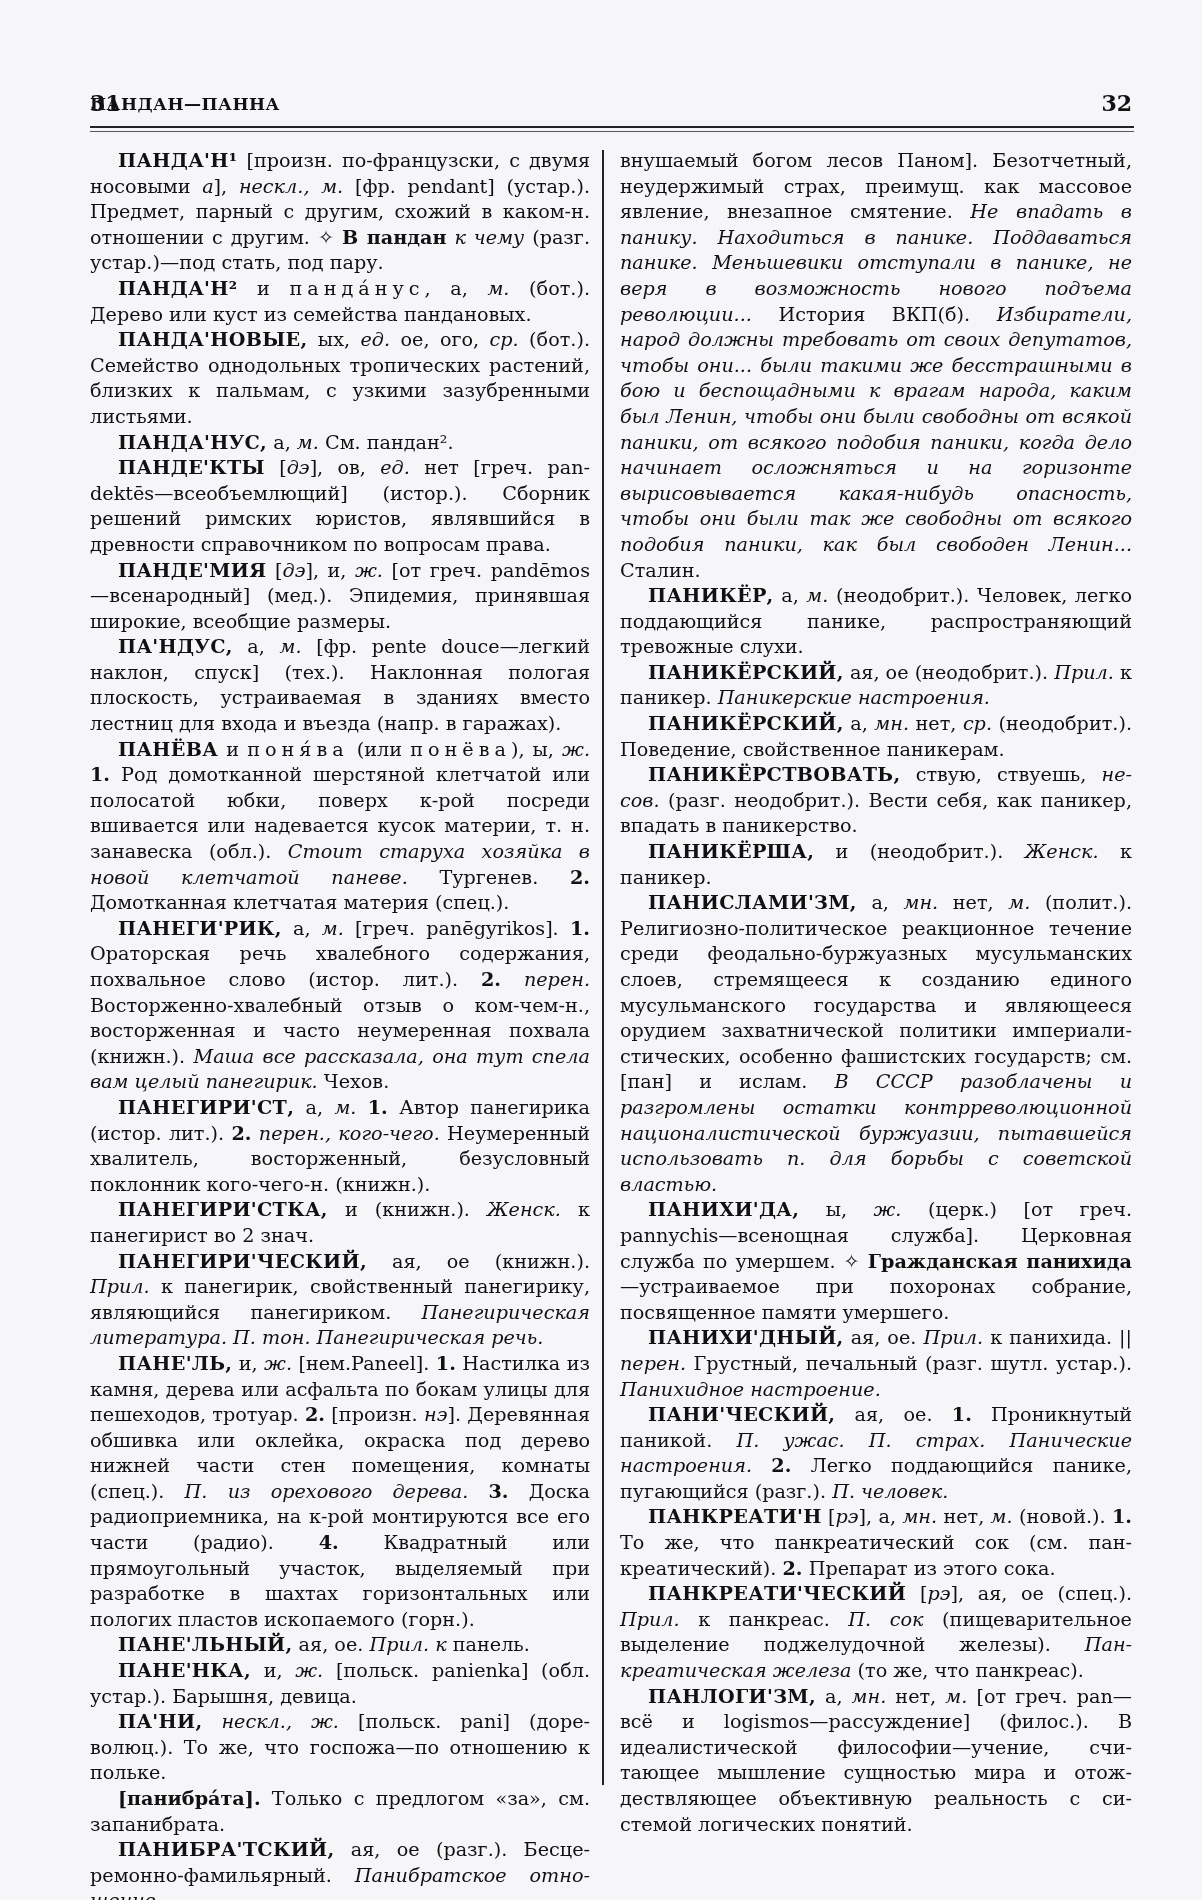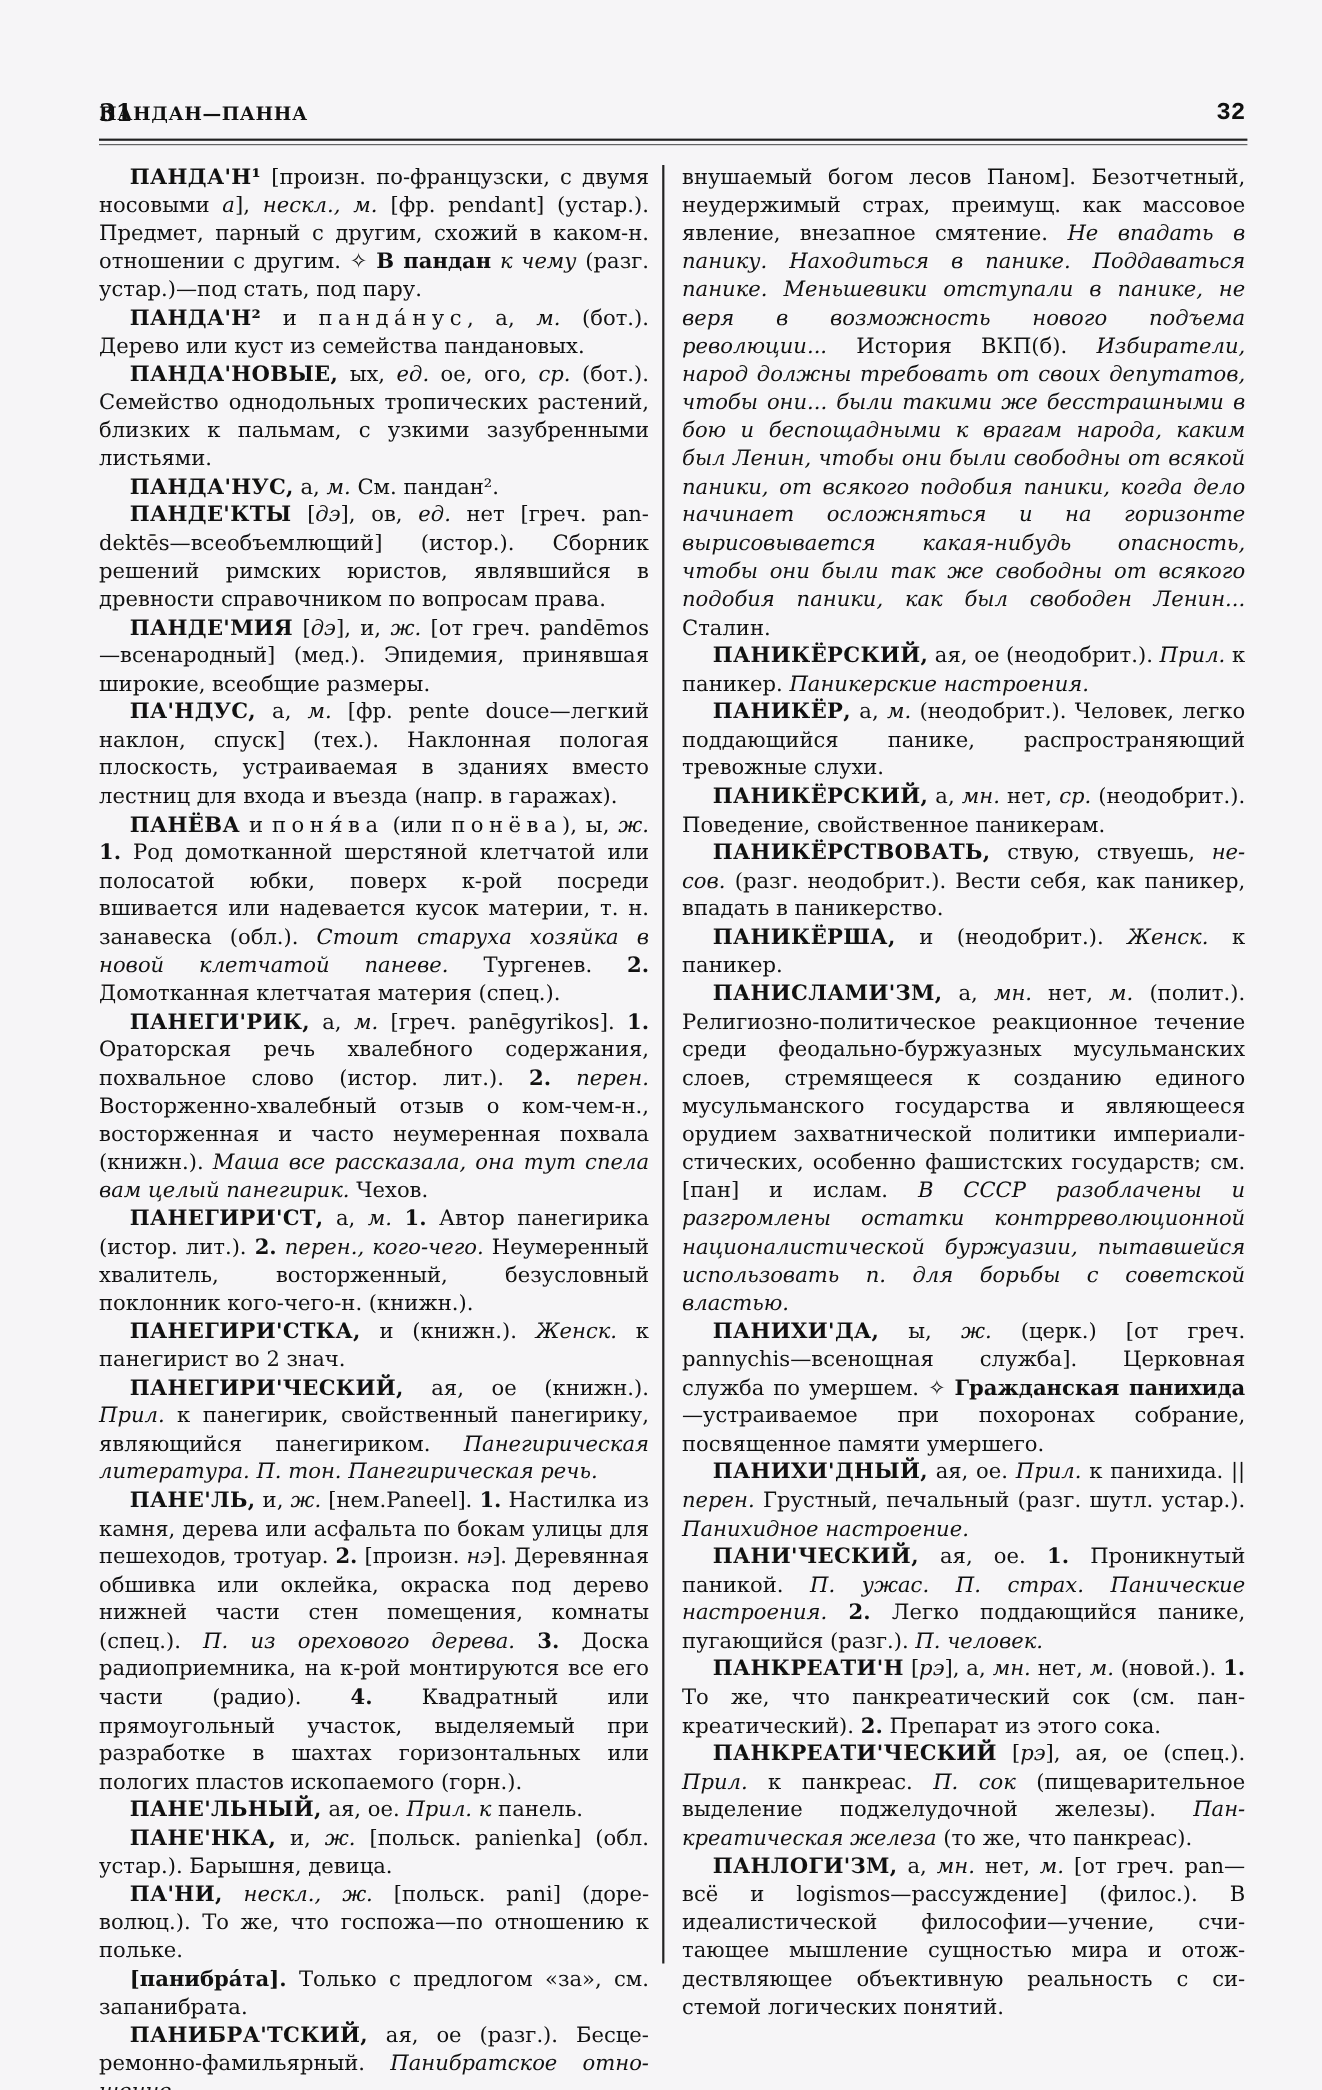--- a/index.html
+++ b/index.html
@@ -8,21 +8,21 @@
     background: #f6f5f7;
     color: #111;
     font-family: "DejaVu Serif", "Liberation Serif", serif;
   }
   .page { position: relative; width: 1082px; height: 1900px; }
   .header {
     position: absolute; left: 90px; top: 90px; width: 1042px; height: 30px;
     font-family: "DejaVu Serif", serif; font-weight: bold;
   }
   .pnum-left { position: absolute; left: 0; top: 0; font-size: 22px; }
-  .pnum-right { position: absolute; right: 0; top: 0; font-size: 22px; font-family: Liberation Mono, monospace; }
+  .pnum-right { position: absolute; right: 0; top: 0; font-size: 22px; }
   .running-head { position: absolute; left: 0; right: 0; top: 4px; text-align: left; font-size: 17px; letter-spacing: 0.5px; }
   .rule1 { position: absolute; left: 90px; top: 126px; width: 1044px; height: 2px; background: #222; }
   .rule2 { position: absolute; left: 90px; top: 131px; width: 1044px; height: 1px; background: #555; }
   .divider { position: absolute; left: 602px; top: 150px; width: 2px; height: 1635px; background: #222; }
   .col {
     position: absolute; top: 148px; width: 500px;
     font-size: 19.2px; line-height: 25.6px; text-align: justify;
     hyphens: manual;
   }
   .col.left { left: 90px; }
@@ -61,22 +61,22 @@
       <p class="entry"><span class="hw">ПАНЕ'ЛЬ,</span><span> и, </span><span class="it">ж.</span><span> [нем.Paneel]. </span><span class="b">1.</span><span> Настилка из камня, дерева или асфальта по бокам улицы для пешеходов, тротуар. </span><span class="b">2.</span><span> [произн. </span><span class="it">нэ</span><span>]. Деревянная обшивка или оклейка, окраска под дерево нижней части стен поме­щения, комнаты (спец.). </span><span class="it">П. из орехового де­рева.</span><span> </span><span class="b">3.</span><span> Доска радиоприемника, на к-рой монтируются все его части (радио). </span><span class="b">4.</span><span> Квад­ратный или прямоугольный участок, выде­ляемый при разработке в шахтах горизон­тальных или пологих пластов ископаемого (горн.).</span></p>
       <p class="entry"><span class="hw">ПАНЕ'ЛЬНЫЙ,</span><span> ая, ое. </span><span class="it">Прил. к</span><span> панель.</span></p>
       <p class="entry"><span class="hw">ПАНЕ'НКА,</span><span> и, </span><span class="it">ж.</span><span> [польск. panienka] (обл. устар.). Барышня, девица.</span></p>
       <p class="entry"><span class="hw">ПА'НИ,</span><span> </span><span class="it">нескл., ж.</span><span> [польск. pani] (доре­волюц.). То же, что госпожа—по отношению к польке.</span></p>
       <p class="entry"><span class="b">[панибра́та].</span><span> Только с предлогом «за», см. запанибрата.</span></p>
       <p class="entry"><span class="hw">ПАНИБРА'ТСКИЙ,</span><span> ая, ое (разг.). Бесце­ремонно-фамильярный. </span><span class="it">Панибратское отно­шение.</span></p>
     </div>
   <div class="divider"></div>
   <div class="col right" id="col-right">
       <p class="entry" style="text-indent: 0px;"><span>внушаемый богом лесов Паном]. Безотчет­ный, неудержимый страх, преимущ. как мас­совое явление, внезапное смятение. </span><span class="it">Не впа­дать в панику. Находиться в панике. Подда­ваться панике. Меньшевики отступали в па­нике, не веря в возможность нового подъема революции...</span><span> История ВКП(б). </span><span class="it">Избиратели, народ должны требовать от своих депутатов, чтобы они... были такими же бесстрашными в бою и беспощадными к врагам народа, ка­ким был Ленин, чтобы они были свободны от всякой паники, от всякого подобия паники, когда дело начинает осложняться и на гори­зонте вырисовывается какая-нибудь опасность, чтобы они были так же свободны от всякого подобия паники, как был свободен Ленин...</span><span> Сталин.</span></p>
+      <p class="entry"><span class="hw">ПАНИКЁР,</span><span> а, </span><span class="it">м.</span><span> (неодобрит.). Человек, легко поддающийся панике, распространяю­щий тревожные слухи.</span></p>
       <p class="entry"><span class="hw">ПАНИКЁРСКИЙ,</span><span> ая, ое (неодобрит.). </span><span class="it">Прил.</span><span> к паникер. </span><span class="it">Паникерские настрое­ния.</span></p>
-      <p class="entry"><span class="hw">ПАНИКЁР,</span><span> а, </span><span class="it">м.</span><span> (неодобрит.). Человек, легко поддающийся панике, распространяю­щий тревожные слухи.</span></p>
       <p class="entry"><span class="hw">ПАНИКЁРСКИЙ,</span><span> а, </span><span class="it">мн.</span><span> нет, </span><span class="it">ср.</span><span> (неодо­брит.). Поведение, свойственное паникерам.</span></p>
       <p class="entry"><span class="hw">ПАНИКЁРСТВОВАТЬ,</span><span> ствую, ствуешь, </span><span class="it">не­сов.</span><span> (разг. неодобрит.). Вести себя, как пани­кер, впадать в паникерство.</span></p>
       <p class="entry"><span class="hw">ПАНИКЁРША,</span><span> и (неодобрит.). </span><span class="it">Женск.</span><span> к паникер.</span></p>
       <p class="entry"><span class="hw">ПАНИСЛАМИ'ЗМ,</span><span> а, </span><span class="it">мн.</span><span> нет, </span><span class="it">м.</span><span> (полит.). Религиозно-политическое реакционное тече­ние среди феодально-буржуазных мусульман­ских слоев, стремящееся к созданию единого мусульманского государства и являющееся орудием захватнической политики империали­стических, особенно фашистских государств; см. [пан] и ислам. </span><span class="it">В СССР разоблачены и разгромлены остатки контрреволюционной националистической буржуазии, пытавшей­ся использовать п. для борьбы с советской властью.</span></p>
       <p class="entry"><span class="hw">ПАНИХИ'ДА,</span><span> ы, </span><span class="it">ж.</span><span> (церк.) [от греч. pannychis—всенощная служба]. Церковная служба по умершем. ✧ </span><span class="b">Гражданская пани­хида</span><span>—устраиваемое при похоронах собрание, посвященное памяти умершего.</span></p>
       <p class="entry"><span class="hw">ПАНИХИ'ДНЫЙ,</span><span> ая, ое. </span><span class="it">Прил.</span><span> к пани­хида. || </span><span class="it">перен.</span><span> Грустный, печальный (разг. шутл. устар.). </span><span class="it">Панихидное настроение.</span></p>
       <p class="entry"><span class="hw">ПАНИ'ЧЕСКИЙ,</span><span> ая, ое. </span><span class="b">1.</span><span> Проникнутый паникой. </span><span class="it">П. ужас. П. страх. Панические настроения.</span><span> </span><span class="b">2.</span><span> Легко поддающийся панике, пугающийся (разг.). </span><span class="it">П. человек.</span></p>
       <p class="entry"><span class="hw">ПАНКРЕАТИ'Н</span><span> [</span><span class="it">рэ</span><span>], а, </span><span class="it">мн.</span><span> нет, </span><span class="it">м.</span><span> (новой.). </span><span class="b">1.</span><span> То же, что панкреатический сок (см. пан­креатический). </span><span class="b">2.</span><span> Препарат из этого сока.</span></p>
       <p class="entry"><span class="hw">ПАНКРЕАТИ'ЧЕСКИЙ</span><span> [</span><span class="it">рэ</span><span>], ая, ое (спец.). </span><span class="it">Прил.</span><span> к панкреас. </span><span class="it">П. сок</span><span> (пищеварительное выделение поджелудочной железы). </span><span class="it">Пан­креатическая железа</span><span> (то же, что панкреас).</span></p>
       <p class="entry"><span class="hw">ПАНЛОГИ'ЗМ,</span><span> а, </span><span class="it">мн.</span><span> нет, </span><span class="it">м.</span><span> [от греч. pan—всё и logismos—рассуждение] (филос.). В идеалистической философии—учение, счи­тающее мышление сущностью мира и отож­дествляющее объективную реальность с си­стемой логических понятий.</span></p>

